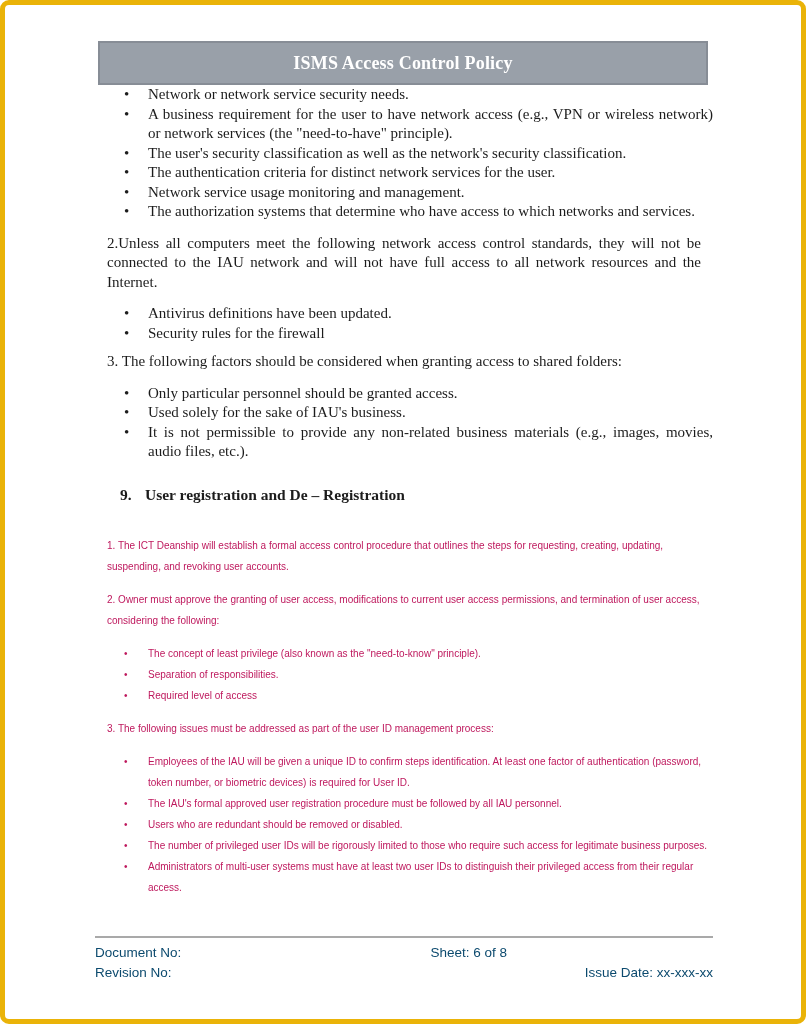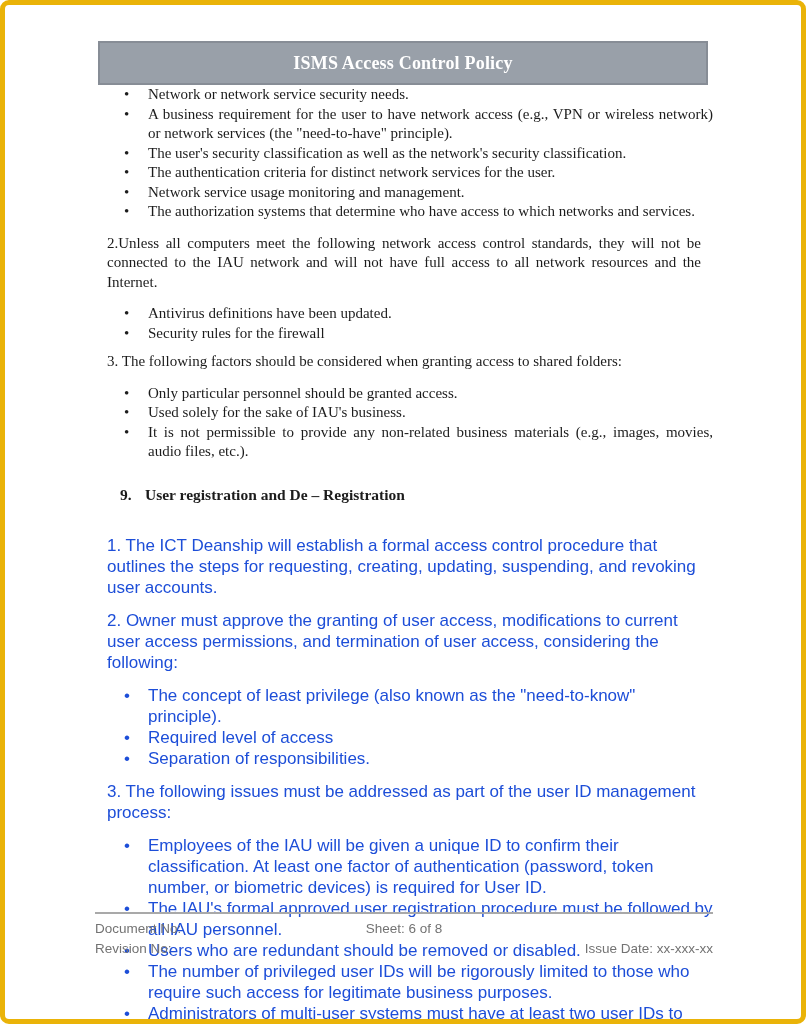--- a/index.html
+++ b/index.html
@@ -29,21 +29,21 @@
     font-family: "Liberation Serif", serif;
     font-weight: bold;
     font-size: 18px;
     color: #ffffff;
     letter-spacing: 0.2px;
   }
   .content {
     padding: 0 88px 0 90px;
   }
   .serif { font-family: "Liberation Serif", serif; font-size: 15px; line-height: 19.5px; color: #1c1c1c; }
-  .sans  { font-family: "Liberation Sans", sans-serif; font-size: 17px; line-height: 21px; color: #1d4ed8; }
+  .sans  { font-family: "Liberation Sans", sans-serif; font-size: 10px; line-height: 21px; color: #be185d; }
   .just  { text-align: justify; }
   p { margin: 12px; }
   ul.bullets {
     list-style: none;
     margin: 0;
     padding: 0 0 0 53px;
   }
   ul.bullets li {
     position: relative;
   }
@@ -65,35 +65,35 @@
     display: flex;
     font-weight: bold;
     font-size: 15.5px;
     padding-left: 25px;
   }
   .heading .num { width: 25px; flex: 0 0 auto; }
   .footer {
     position: absolute;
     left: 90px;
     right: 88px;
-    bottom: 60px;
+    bottom: 36px;
     font-family: "Liberation Sans", sans-serif;
     font-size: 13.5px;
-    color: #737373;
+    color: #0c4a6e;
   }
   .footer .rule {
     border-top: 2px solid #a9a9a9;
     margin-bottom: 5px;
   }
   .footer .row {
     display: grid;
     grid-template-columns: 1fr 1fr 1fr;
     line-height: 20px;
   }
-  .footer .c { text-align: center; }
+  .footer .c { text-align: right; }
   .footer .r { text-align: right; }
 </style>
 </head>
 <body>
 
 <div class="page">
 
   <div class="header-bar">
     <span class="title">ISMS Access Control Policy</span>
   </div>
@@ -128,28 +128,28 @@
       <span class="num">9.</span>
       <span>User registration and De – Registration</span>
     </div>
 
     <p class="sans mt30">1. The ICT Deanship will establish a formal access control procedure that outlines the steps for requesting, creating, updating, suspending, and revoking user accounts.</p>
 
     <p class="sans mt12">2. Owner must approve the granting of user access, modifications to current user access permissions, and termination of user access, considering the following:</p>
 
     <ul class="bullets sans mt10">
       <li>The concept of least privilege (also known as the "need-to-know" principle).</li>
+      <li>Separation of responsibilities.</li>
       <li>Required level of access</li>
-      <li>Separation of responsibilities.</li>
     </ul>
 
     <p class="sans mt12">3. The following issues must be addressed as part of the user ID management process:</p>
 
     <ul class="bullets sans mt10">
-      <li>Employees of the IAU will be given a unique ID to confirm their classification. At least one factor of authentication (password, token number, or biometric devices) is required for User ID.</li>
+      <li>Employees of the IAU will be given a unique ID to confirm steps identification. At least one factor of authentication (password, token number, or biometric devices) is required for User ID.</li>
       <li>The IAU's formal approved user registration procedure must be followed by all IAU personnel.</li>
       <li>Users who are redundant should be removed or disabled.</li>
       <li>The number of privileged user IDs will be rigorously limited to those who require such access for legitimate business purposes.</li>
       <li>Administrators of multi-user systems must have at least two user IDs to distinguish their privileged access from their regular access.</li>
     </ul>
 
   </div>
 
   <div class="footer">
     <div class="rule"></div>

